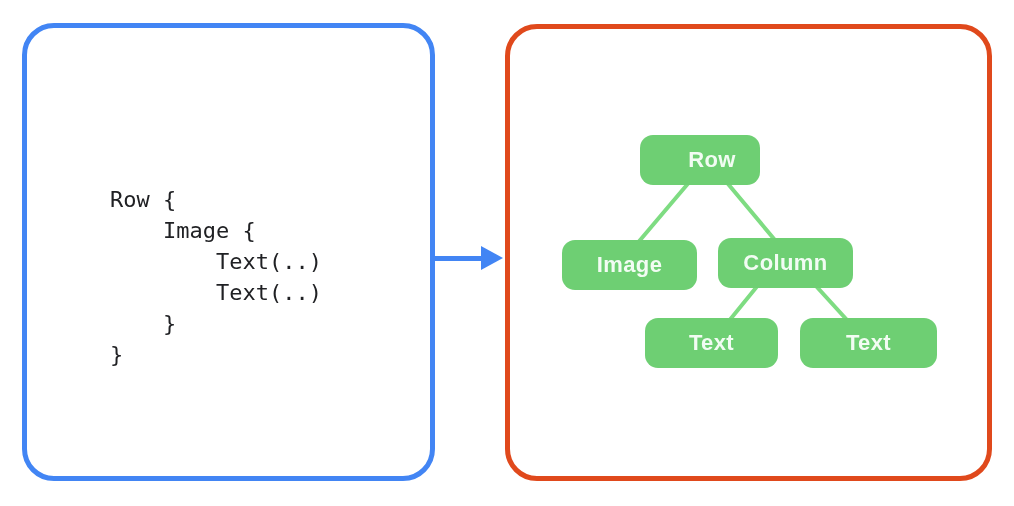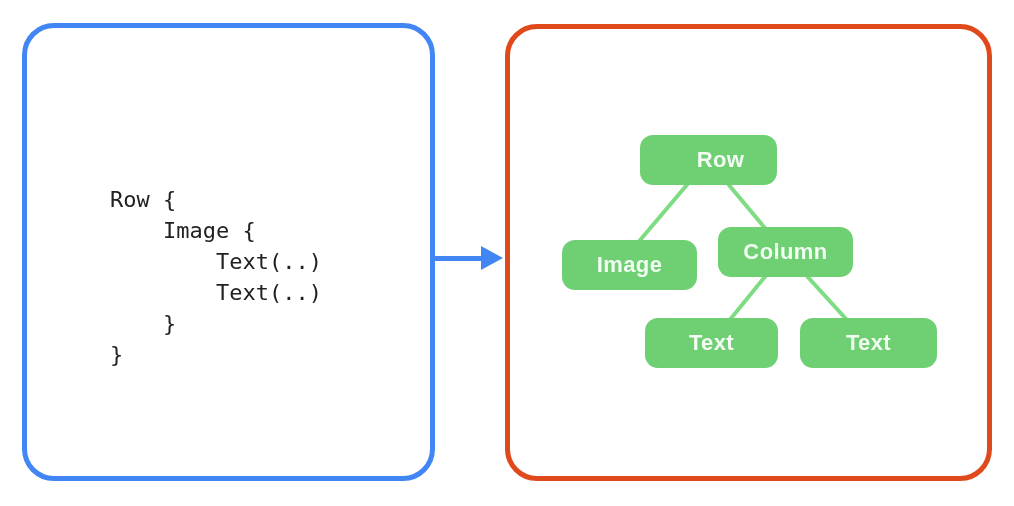--- a/index.html
+++ b/index.html
@@ -70,23 +70,23 @@
     position:absolute;
     box-sizing:border-box;
     height:50px;
     background:var(--node-fill);
     border-radius:13px;
     display:flex;align-items:center;justify-content:center;
     color:var(--node-text);
     font-size:22px;font-weight:bold;letter-spacing:.4px;
     z-index:2;
   }
-  .node-row   {left:640px;top:135px;width:137px;padding-left:24px;}
+  .node-row   {left:640px;top:135px;width:120px;padding-left:24px;}
   .node-image {left:562px;top:240px;width:135px;}
-  .node-column{left:718px;top:227px;width:135px;}
+  .node-column{left:718px;top:238px;width:135px;}
   .node-text1 {left:645px;top:318px;width:133px;}
   .node-text2 {left:800px;top:318px;width:137px;}
 </style>
 </head>
 <body>
 
 <div class="canvas">
 
   <div class="code-panel">
     <div class="code-block">

